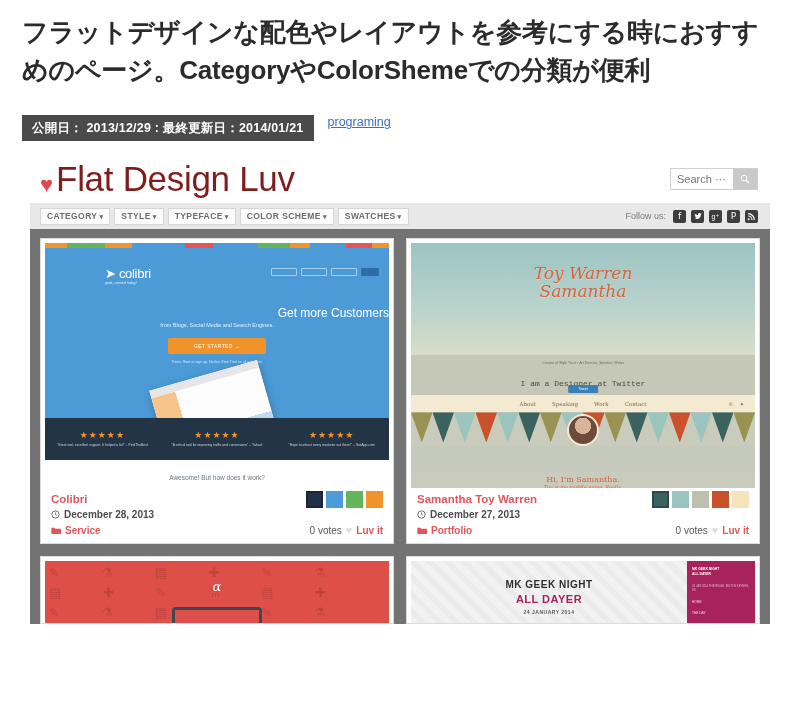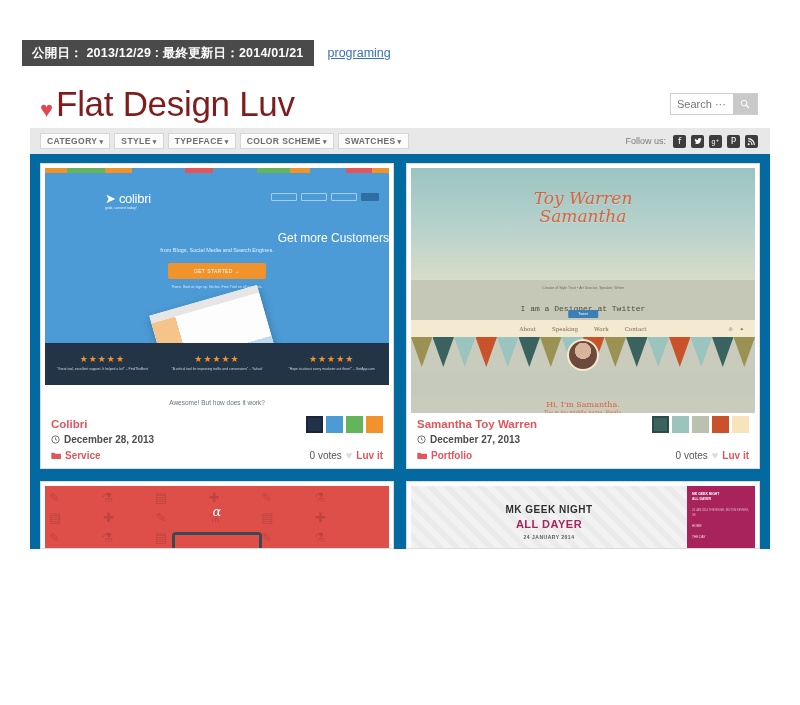--- a/index.html
+++ b/index.html
@@ -33,21 +33,20 @@
     font-size: 12.5px;
     font-weight: bold;
     display: flex;
     align-items: center;
     padding: 0 10px;
     letter-spacing: 0.2px;
     white-space: nowrap;
   }
   .meta-tag {
     display: flex;
-    align-items: center;
     padding: 0 14px;
   }
   .meta-tag a {
     font-size: 12.5px;
     color: #3a6fbf;
     text-decoration: underline;
   }
 
   
   .shot {
@@ -128,21 +127,21 @@
     background: #3d3d3d;
     color: #fff;
     border-radius: 2px;
     font-size: 9px;
     display: flex; align-items: center; justify-content: center;
     cursor: pointer;
     line-height: 1;
     font-family: "DejaVu Sans", sans-serif;
   }
 
-  .shot-body { background: #0369a1; padding: 9px 10px 0 10px; }
+  .shot-body { background: #737373; padding: 9px 10px 0 10px; }
   .grid {
     display: grid;
     grid-template-columns: 1fr 1fr;
     gap: 12px;
   }
   .card {
     background: #ffffff;
     border: 1px solid #dcdcdc;
     padding: 4px 4px 0 4px;
     display: flex;
@@ -312,20 +311,21 @@
   .t4-t3 { position:absolute; width:100%; top:48px; text-align:center; color:#5a5a5a; font-size:5px; font-weight:bold; letter-spacing:.5px; }
   .t4-right { width: 68px; background:#a8235c; padding:6px 5px; }
   .t4-right .r1 { color:#fff; font-size:3.4px; font-weight:bold; line-height:1.5; }
   .t4-right .r2 { color:#e2b7cc; font-size:2.8px; margin-top:6px; line-height:1.6; }
   .t4-right .r3 { color:#f0d6e2; font-size:3.2px; margin-top:7px; }
 </style>
 </head>
 <body>
 
 <div class="article-header">
+  <h1 class="article-title">フラットデザインな配色やレイアウトを参考にする時におすすめのページ。CategoryやColorShemeでの分類が便利</h1>
   <div class="meta-row">
     <div class="meta-dates">公開日： 2013/12/29 : 最終更新日：2014/01/21</div>
     <div class="meta-tag">
       <a href="#">programing</a>
     </div>
   </div>
 </div>
 
 <div class="shot">
 

